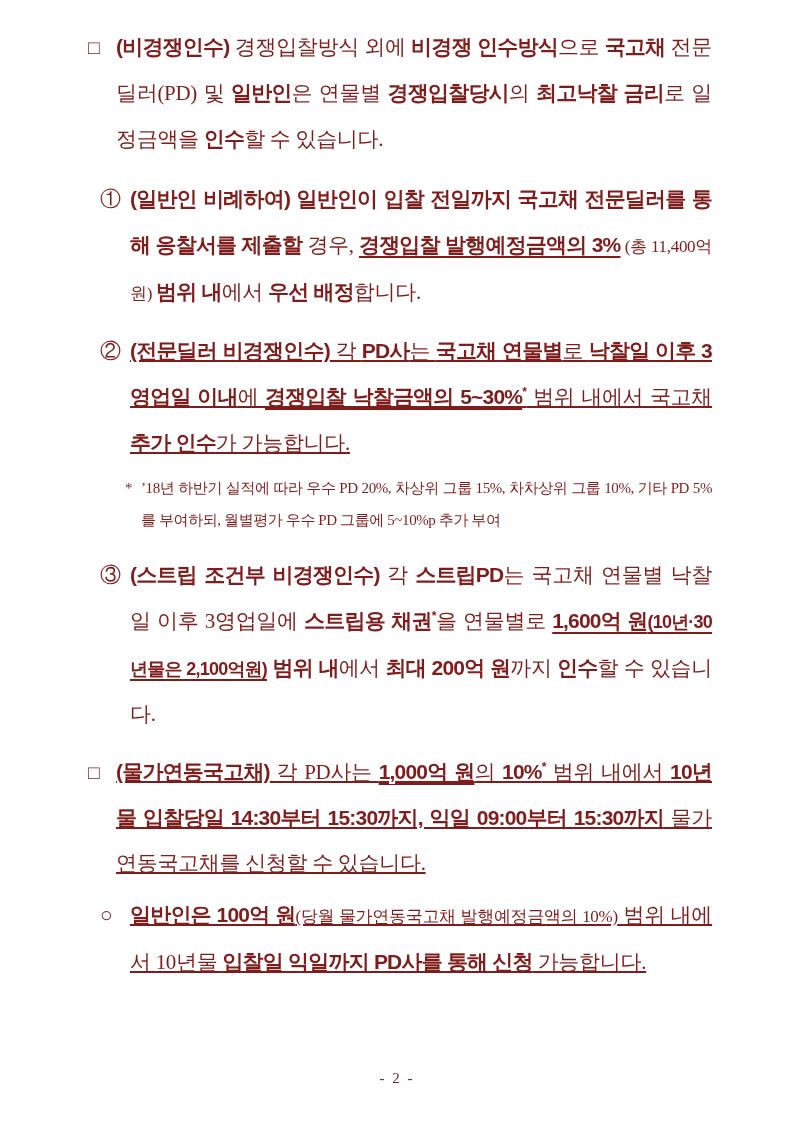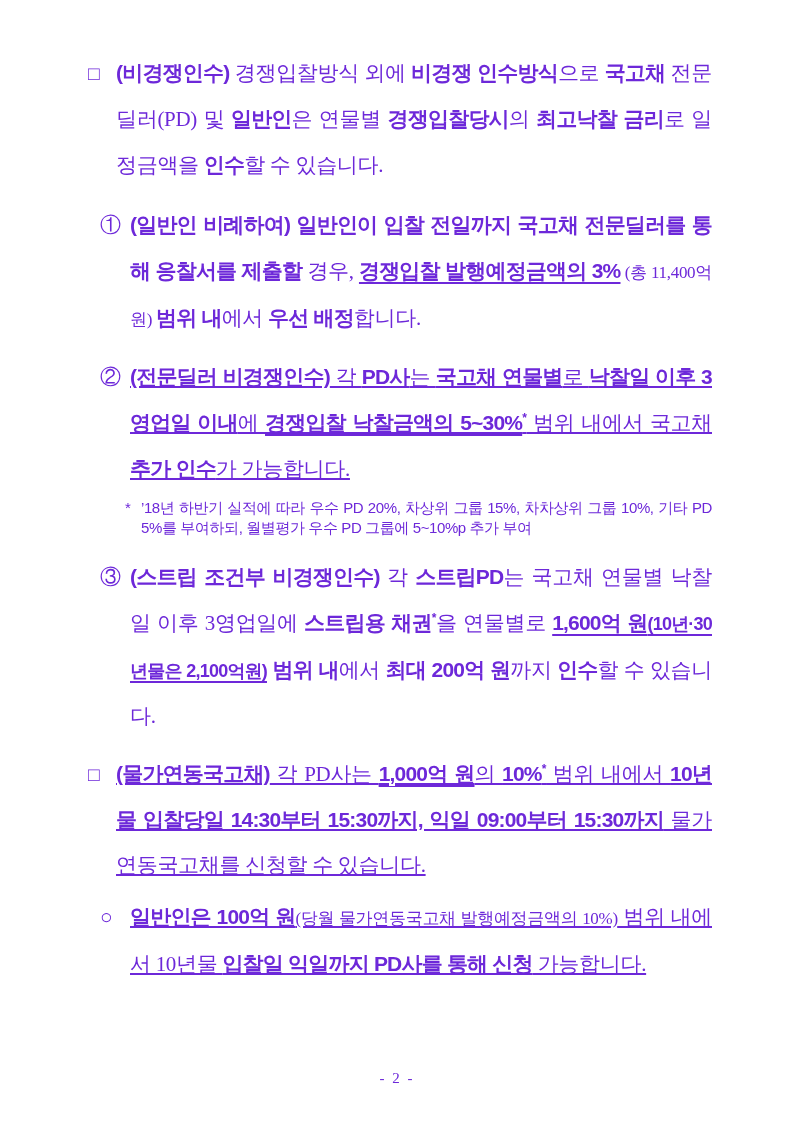--- a/index.html
+++ b/index.html
@@ -2,41 +2,41 @@
 <html lang="ko"><head>
 <meta charset="utf-8">
 <style>
   html,body{margin:0;padding:0;background:#888;}
   .page{
     position:relative;
     width:794px;height:1123px;
     background:#ffffff;
     margin:0 auto;
     box-sizing:border-box;
-    padding:50px 82px 0 88px;
+    padding:24px 82px 0 88px;
     font-family:"Liberation Serif","DejaVu Serif",serif;
-    color:#6d28d9;
+    color:#7f1d1d;
     overflow:hidden;
   }
   .para{
     text-align:justify;
     font-size:21px;
     line-height:45px;
     letter-spacing:-0.3px;
   }
   
   .lvl1{padding-left:28px;text-indent:-28px;margin:0 0 14px 0;}
   .lvl1 .marker{display:inline-block;width:28px;text-indent:0;font-size:19px;}
   
   .lvl2{margin:0 0 12px 12px;padding-left:30px;text-indent:-30px;}
   .lvl2 .marker{display:inline-block;width:30px;text-indent:0;}
   
   .fn{
-    font-family:Liberation Sans, sans-serif;
-    font-size:15px;line-height:20px;
+    font-family:Liberation Serif, serif;
+    font-size:15px;line-height:32px;
     margin:2px 0 16px 37px;
     padding-left:16px;text-indent:-16px;
     text-align:justify;
     letter-spacing:-0.4px;
   }
   .fn .marker{display:inline-block;width:16px;text-indent:0;}
   
   .b{font-family:"Liberation Sans","DejaVu Sans",sans-serif;font-weight:bold;letter-spacing:-0.8px;}
   .u{text-decoration:underline;text-decoration-thickness:2px;text-underline-offset:4px;}
   .sm{font-size:17px;}

